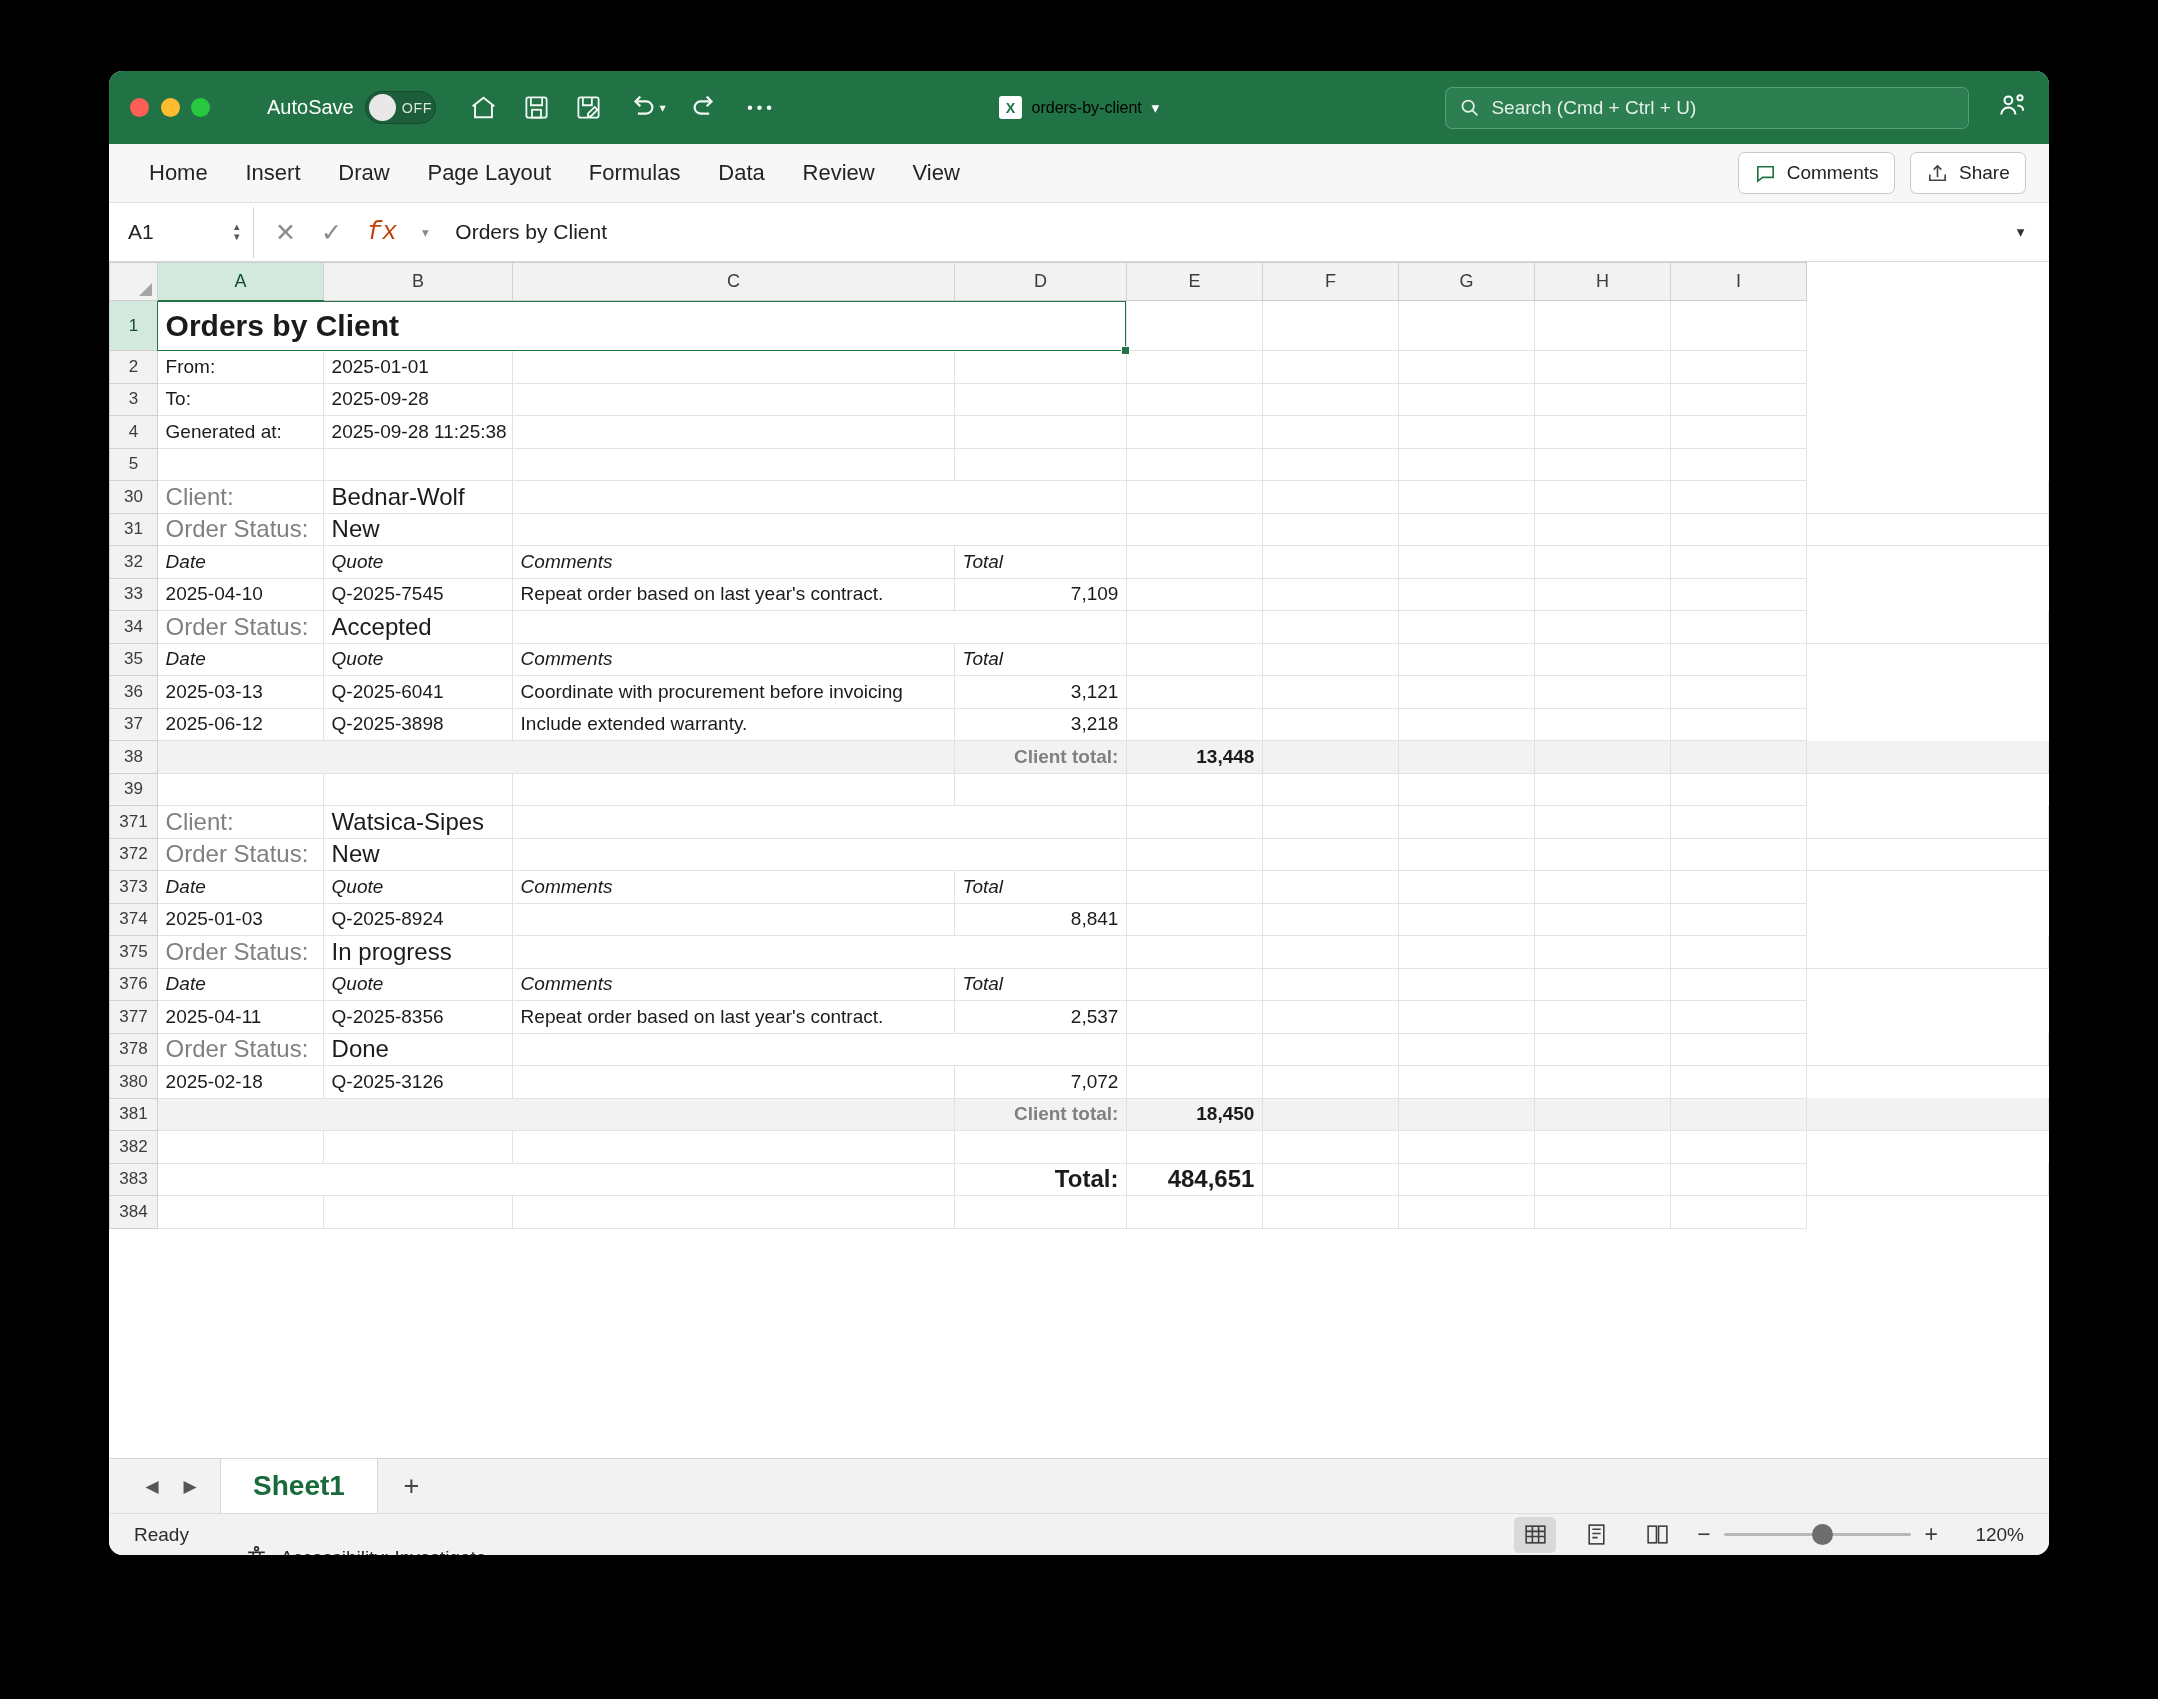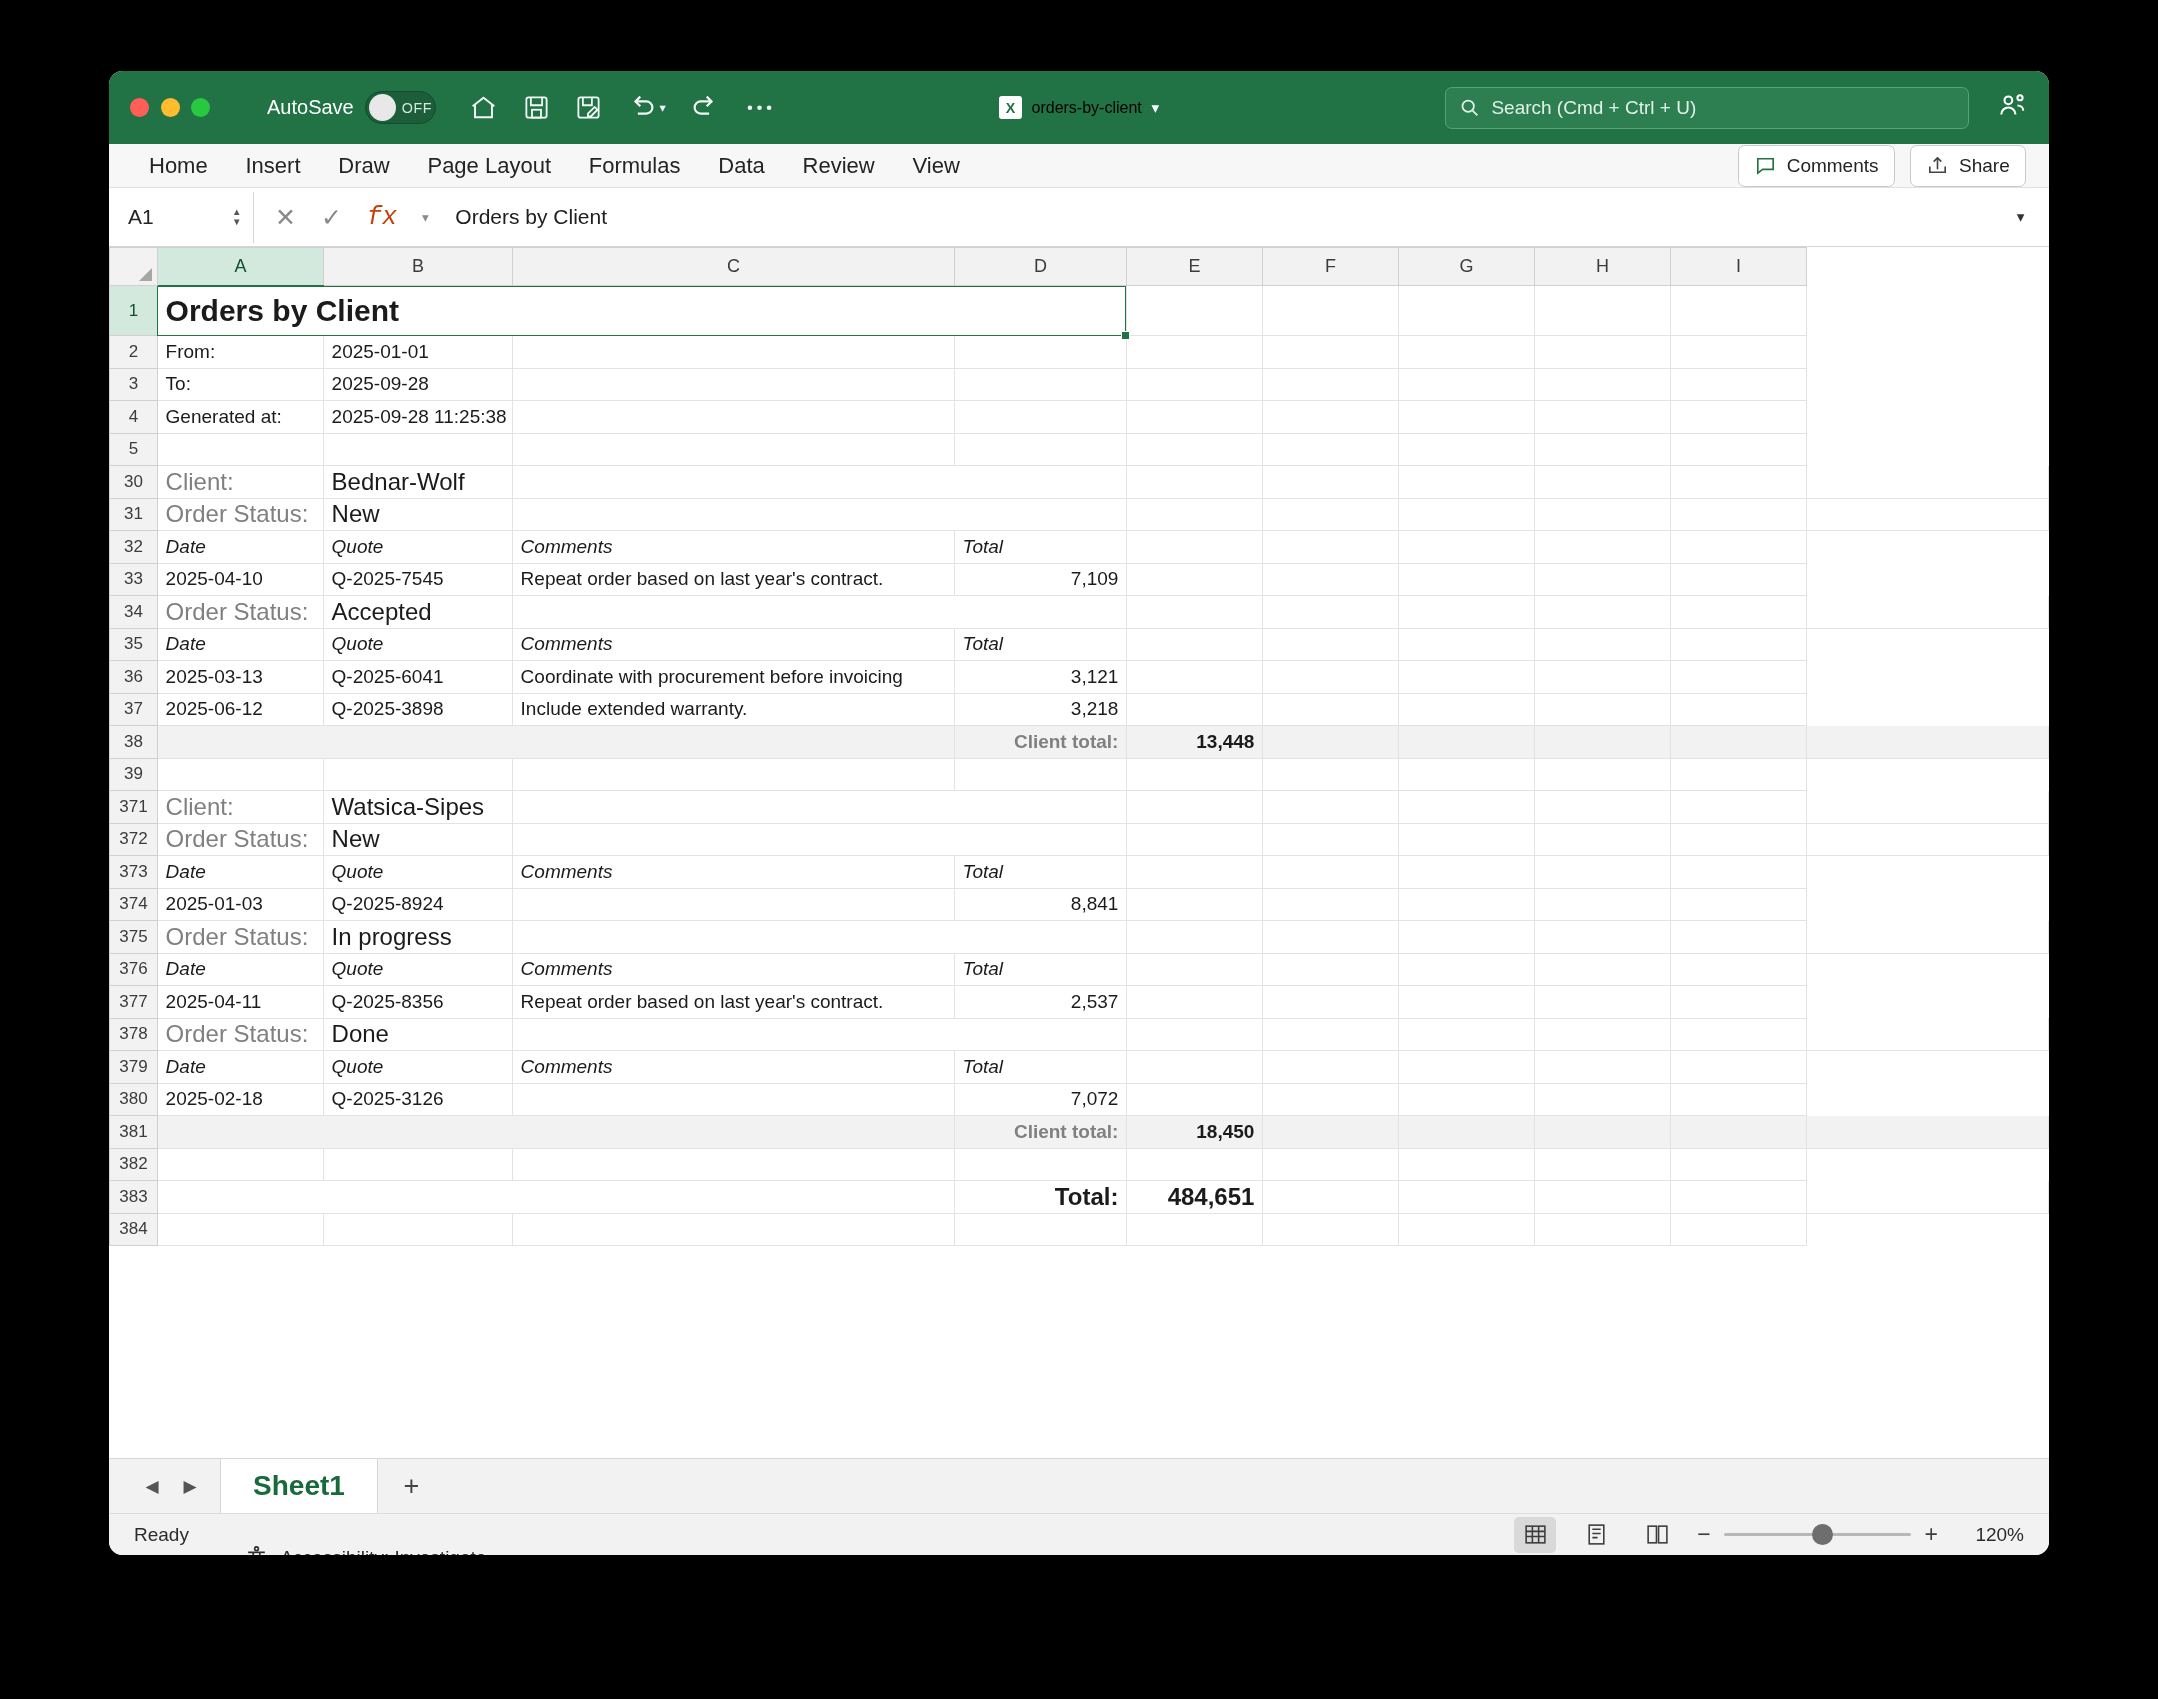--- a/index.html
+++ b/index.html
@@ -63,21 +63,21 @@
   .search-box {
     margin-left: auto;
     width: 524px; height: 42px;
     background: #2d7f52; border: 1px solid #53a376; border-radius: 6.7px;
     display: flex; align-items: center; gap: 11.5px; padding: 0 13.4px;
     color: #e2f0e8; font-size: 19px;
   }
   .share-ico { margin-left: 27px; color: #fff; }
   
   .ribbon {
-    height: 44px; background: #f7f7f7; border-bottom: 1px solid #e0e0e0;
+    height: 59px; background: #f7f7f7; border-bottom: 1px solid #e0e0e0;
     display: flex; align-items: center; padding: 0 23px; gap: 3.8px;
     flex: 0 0 auto;
   }
   .rtab {
     font-size: 22px; color: #242424; padding: 7.6px 17px; border-radius: 5.7px;
   }
   .rtab.active { font-weight: 400; }
   .ribbon-right { margin-left: auto; display: flex; align-items: center; gap: 15.3px; }
   .pill {
     border: 1px solid #c8c8c8; border-radius: 6.7px; background: #fff;
@@ -612,32 +612,20 @@
             <td class="big">Done</td>
             <td colspan="2"></td>
             <td></td>
             <td></td>
             <td></td>
             <td></td>
             <td></td>
             <td></td>
           </tr>
           <tr>
-            <th class="rh">379</th>
-            <td class="ital">Date</td>
-            <td class="ital">Quote</td>
-            <td class="ital">Comments</td>
-            <td class="ital">Total</td>
-            <td></td>
-            <td></td>
-            <td></td>
-            <td></td>
-            <td></td>
-          </tr>
-          <tr>
             <th class="rh">380</th>
             <td>2025-02-18</td>
             <td>Q-2025-3126</td>
             <td style="border-right: 1px solid rgb(227, 227, 227);"></td>
             <td class="num">7,072</td>
             <td></td>
             <td></td>
             <td></td>
             <td></td>
             <td></td>

